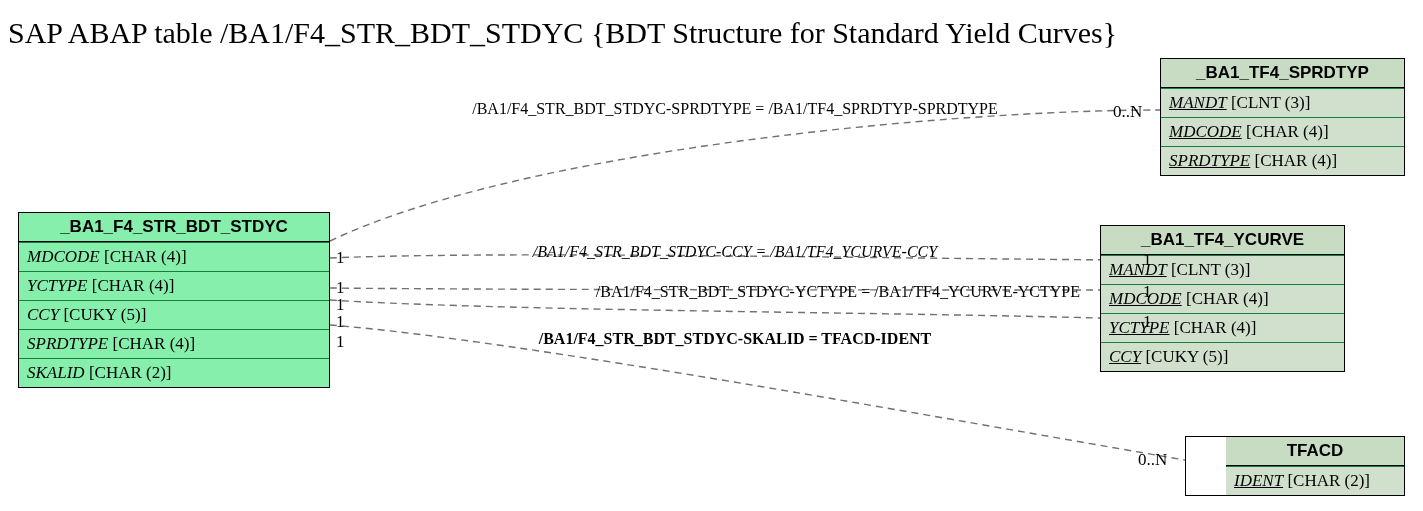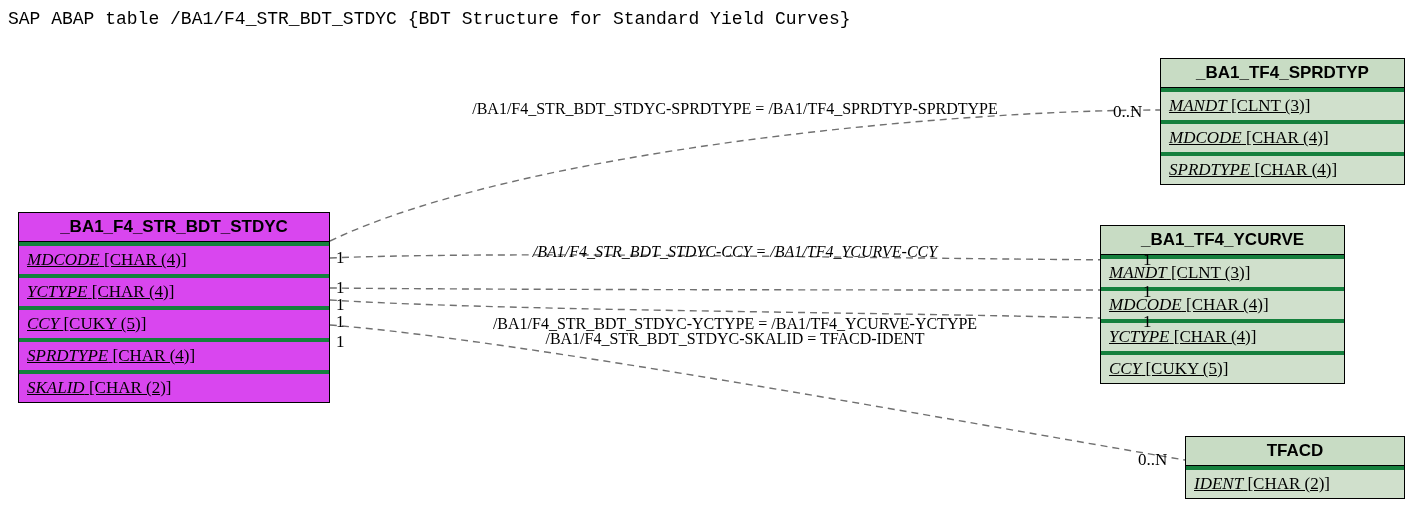--- a/index.html
+++ b/index.html
@@ -10,51 +10,50 @@
     color: #000;
   }
   .canvas {
     position: relative;
     width: 1423px;
     height: 511px;
   }
   .title {
     position: absolute;
     left: 8px;
-    top: 9px;
-    font-size: 18px;
-    font-family: Liberation Mono, monospace;
+    top: 16px;
+    font-size: 30px;
+    font-family: Liberation Serif, serif;
   }
   .table {
     position: absolute;
     border: 1px solid #000;
     box-sizing: border-box;
     font-size: 17px;
   }
   .table .hdr {
     font-weight: bold;
     text-align: center;
     padding: 4px 8px;
     border-bottom: 1px solid #000;
     box-sizing: border-box;
     font-family: Helvetica, Arial, sans-serif;
     white-space: nowrap;
   }
   .table .row {
     padding: 4px 8px;
-    border-top: 4px solid #15803d;
+    border-top: 1px solid #15803d;
     box-sizing: border-box;
     white-space: nowrap;
-    text-decoration: underline;
   }
   .table .row:first-of-type { border-top: none; }
   .fld-name { font-style: italic; }
   .fld-name.key { text-decoration: underline; }
   .fld-type { font-style: normal; }
-  .orange .hdr, .orange .row { background: #d946ef; }
+  .orange .hdr, .orange .row { background: #86efac; }
   .green  .hdr, .green  .row { background: #d0e0cc; }
   .green .hdr { background: #c8dcc4; }
 
   svg.links {
     position: absolute;
     left: 0; top: 0;
     width: 1423px;
     height: 511px;
     pointer-events: none;
   }
@@ -115,29 +114,29 @@
   </div>
 
   <div class="table green" style="left:1100px; top:225px; width:245px;">
     <div class="hdr">_BA1_TF4_YCURVE</div>
     <div class="row"><span class="fld-name key">MANDT</span> <span class="fld-type">[CLNT (3)]</span></div>
     <div class="row"><span class="fld-name key">MDCODE</span> <span class="fld-type">[CHAR (4)]</span></div>
     <div class="row"><span class="fld-name key">YCTYPE</span> <span class="fld-type">[CHAR (4)]</span></div>
     <div class="row"><span class="fld-name key">CCY</span> <span class="fld-type">[CUKY (5)]</span></div>
   </div>
 
-  <div class="table green" style="left:1185px; top:436px; width:220px;">
+  <div class="table green" style="left:1185px; top:436px; width:220px;padding-left:40px;">
     <div class="hdr">TFACD</div>
     <div class="row"><span class="fld-name key">IDENT</span> <span class="fld-type">[CHAR (2)]</span></div>
   </div>
 
   <div class="lblC" style="left:390px; top:100px; width:690px;">/BA1/F4_STR_BDT_STDYC-SPRDTYPE = /BA1/TF4_SPRDTYP-SPRDTYPE</div>
   <div class="lblC" style="left:390px; top:243px; width:690px;font-style:italic;">/BA1/F4_STR_BDT_STDYC-CCY = /BA1/TF4_YCURVE-CCY</div>
-  <div class="lblC" style="left:390px; top:315px; width:690px;">/BA1/F4_STR_BDT_STDYC-YCTYPE = /BA1/TF4_YCURVE-YCTYPE</div>
-  <div class="lblC" style="left:390px; top:330px; width:690px;">/BA1/F4_STR_BDT_STDYC-SKALID = TFACD-IDENT</div>
+  <div class="lblC" style="left:390px; top:283px; width:690px;text-align:right;">/BA1/F4_STR_BDT_STDYC-YCTYPE = /BA1/TF4_YCURVE-YCTYPE</div>
+  <div class="lblC" style="left:390px; top:330px; width:690px;font-weight:bold;">/BA1/F4_STR_BDT_STDYC-SKALID = TFACD-IDENT</div>
 
   <div class="card" style="left:336px; top:248px;">1</div>
   <div class="card" style="left:336px; top:278px;">1</div>
   <div class="card" style="left:336px; top:295px;">1</div>
   <div class="card" style="left:336px; top:312px;">1</div>
   <div class="card" style="left:336px; top:332px;">1</div>
 
   <div class="card" style="left:1113px; top:102px;">0..N</div>
   <div class="card" style="left:1143px; top:250px;">1</div>
   <div class="card" style="left:1143px; top:282px;">1</div>

